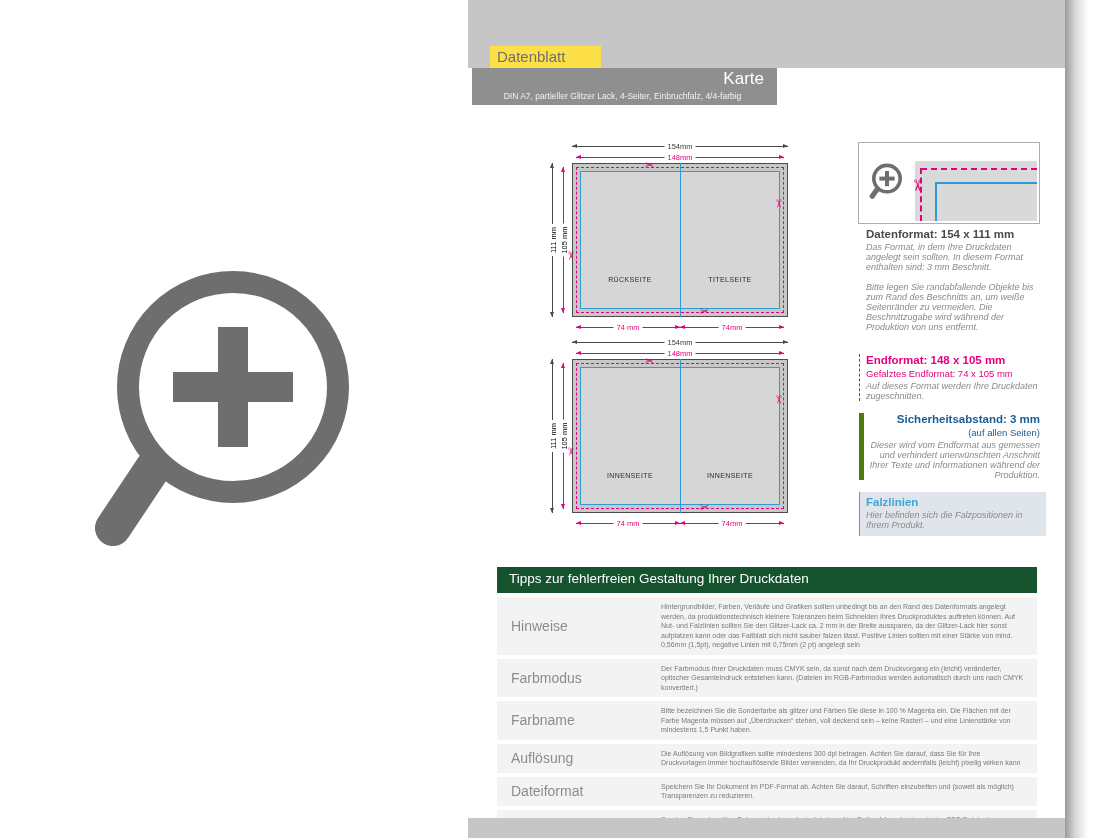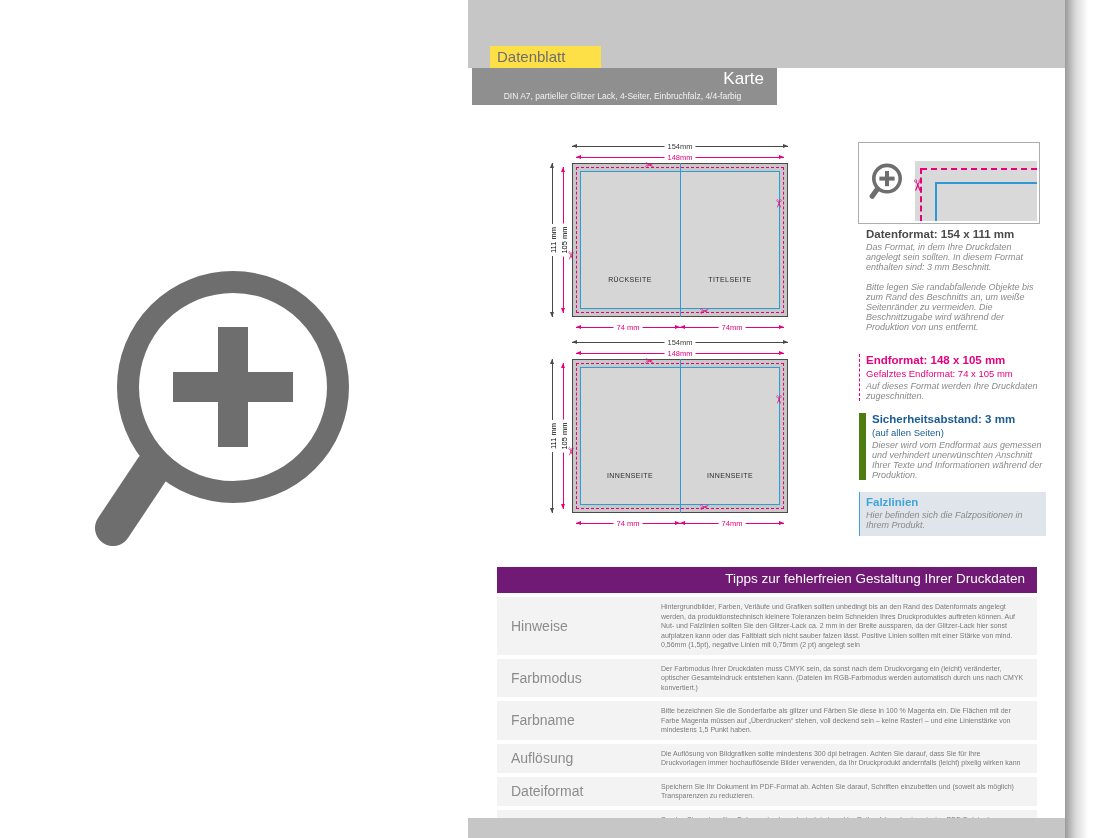--- a/index.html
+++ b/index.html
@@ -62,26 +62,26 @@
   .mini .blue-h{position:absolute;left:30px;top:34px;right:0;border-top:2px solid #2e9bd6;}
   .mini .blue-v{position:absolute;left:30px;top:34px;bottom:0;border-left:2px solid #2e9bd6;}
 
   .info{position:absolute;left:866px;width:176px;}
   .info .hd{font-size:11.5px;font-weight:bold;margin:0 0 2px 0;}
   .info .sub{font-size:9.5px;margin:0 0 2px 0;}
   .info .bd{font-size:9px;line-height:10px;color:#8a8a8a;margin:0;font-style:italic;}
   .hd.dark{color:#4a4a4a;} .hd.mag,.sub.mag{color:#e6007e;}
   .hd.dblue,.sub.dblue{color:#1a5c94;} .hd.cyan{color:#3fa5d8;}
   .blk-endformat{border-left:1px dashed #e6007e;padding-left:6px;margin-left:-7px;}
-  .blk-safe{border-left:7px solid #4d7c0f;padding-left:6px;margin-left:-7px;}
+  .blk-safe{border-left:5px solid #4d7c0f;padding-left:0;margin-left:-7px;text-align:right;}
   .blk-falz{border-left:1px solid #3fa5d8;background:#dfe5ea;padding:4px 4px 6px 6px;margin-left:-7px;}
 
   
   .tips{position:absolute;left:497px;top:567px;width:540px;}
-  .tips-header{background:#701a75;color:#ffffff;font-size:13.5px;padding:4px 12px;height:18px;text-align:right;}
+  .tips-header{background:#14532d;color:#ffffff;font-size:13.5px;padding:4px 12px;height:18px;}
   .tip-row{display:flex;background:#f3f3f3;margin-top:4px;}
   .tip-label{width:150px;flex:none;display:flex;align-items:center;color:#8c8c8c;
       font-size:14px;padding-left:14px;}
   .tip-text{flex:1;color:#7a7a7a;font-size:7px;line-height:9.5px;padding:5px 10px 5px 0;}
 
   .footerbar{position:absolute;left:468px;top:818px;width:597px;height:20px;background:#c6c6c6;}
   .edge-shadow{position:absolute;left:1065px;top:0;width:23px;height:838px;
       background:linear-gradient(to right,#9a9a9a 0%,#d8d8d8 45%,#ffffff 100%);}
 </style>
 </head>

